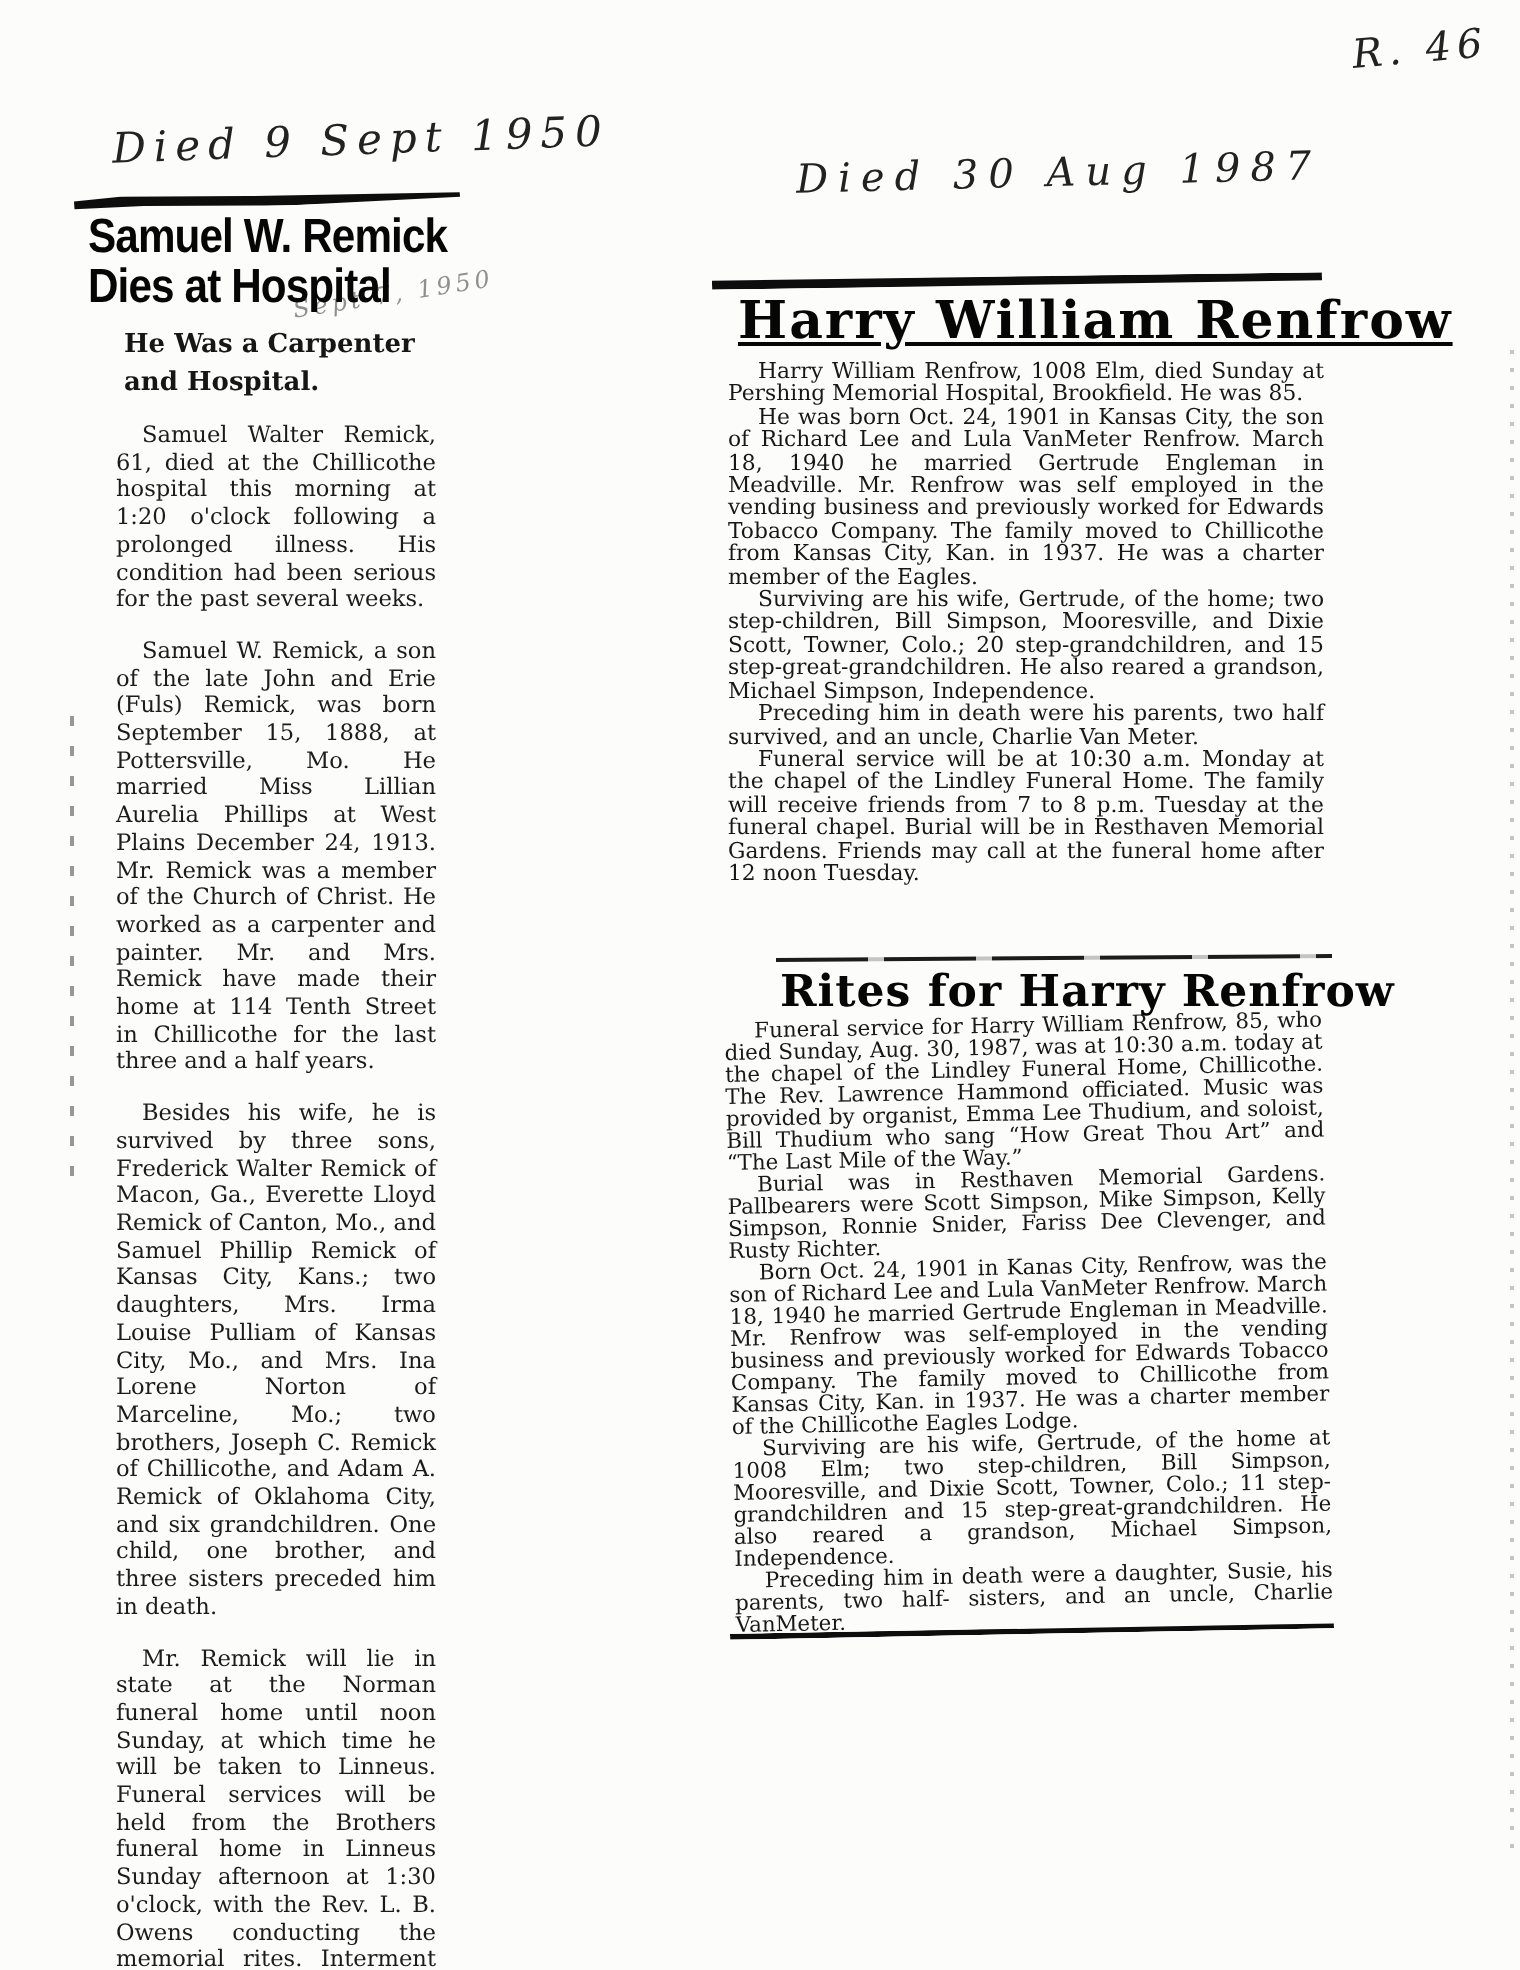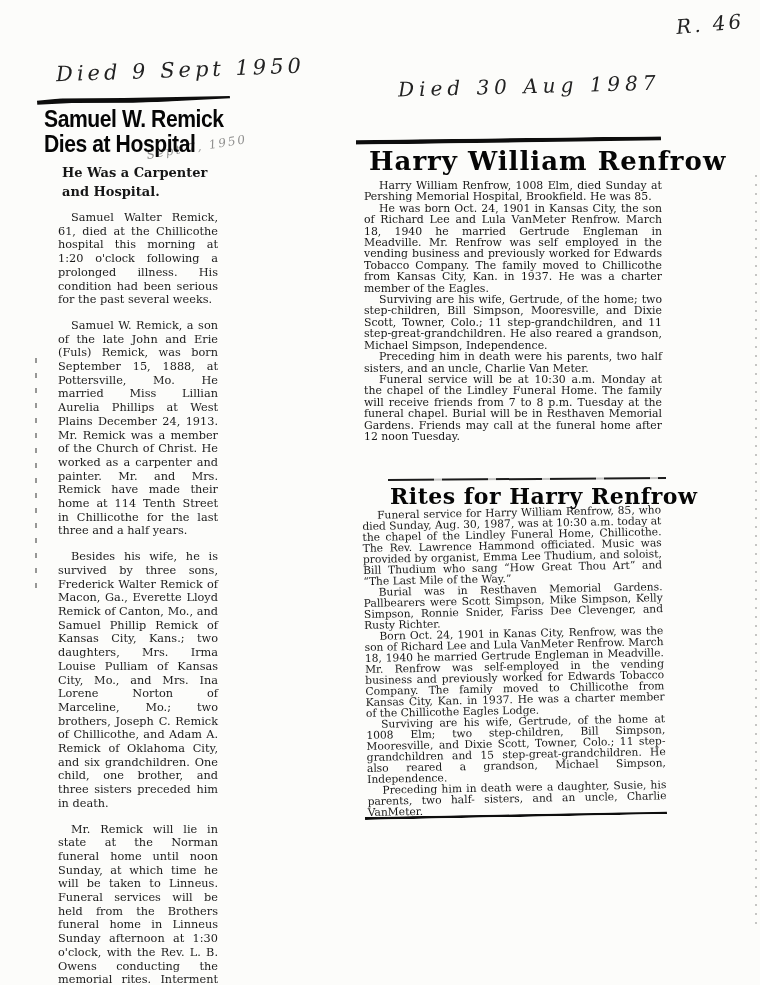--- a/index.html
+++ b/index.html
@@ -73,21 +73,21 @@
     position:absolute; left:46px; top:199px; width:184px;
     font-size:11.3px; line-height:13.7px;
     text-align:justify; color:#1b1b1b;
   }
   .remick-body p { margin:12px; text-indent:13px; }
 
   
   .renfrow-headline {
     position:absolute; left:369px; top:146px;
     font-weight:bold; font-size:26px; letter-spacing:1px;
-    color:#060606; white-space:nowrap;
+    color:#060606; white-space:nowrap;text-decoration:underline;
   }
   .renfrow-body {
     position:absolute; left:364px; top:180px; width:298px;
     font-size:10.9px; line-height:11.4px;
     text-align:justify; color:#171717;
   }
   .renfrow-body p { margin:0; text-indent:15px; }
 
   
   .rites-headline {
@@ -128,22 +128,22 @@
   <p>Samuel W. Remick, a son of the late John and Erie (Fuls) Remick, was born September 15, 1888, at Pottersville, Mo. He married Miss Lillian Aurelia Phillips at West Plains December 24, 1913. Mr. Remick was a member of the Church of Christ. He worked as a carpenter and painter. Mr. and Mrs. Remick have made their home at 114 Tenth Street in Chillicothe for the last three and a half years.</p>
   <p>Besides his wife, he is survived by three sons, Frederick Walter Remick of Macon, Ga., Everette Lloyd Remick of Canton, Mo., and Samuel Phillip Remick of Kansas City, Kans.; two daughters, Mrs. Irma Louise Pulliam of Kansas City, Mo., and Mrs. Ina Lorene Norton of Marceline, Mo.; two brothers, Joseph C. Remick of Chillicothe, and Adam A. Remick of Oklahoma City, and six grandchildren. One child, one brother, and three sisters preceded him in death.</p>
   <p>Mr. Remick will lie in state at the Norman funeral home until noon Sunday, at which time he will be taken to Linneus. Funeral services will be held from the Brothers funeral home in Linneus Sunday afternoon at 1:30 o'clock, with the Rev. L. B. Owens conducting the memorial rites. Interment will be made in the I. O. O. F. cemetery at Linneus.</p>
 </div>
 
 <div class="rule renfrow-top-rule"></div>
 <div class="renfrow-headline">Harry William Renfrow</div>
 <div class="renfrow-body">
   <p>Harry William Renfrow, 1008 Elm, died Sunday at Pershing Memorial Hospital, Brookfield. He was 85.</p>
   <p>He was born Oct. 24, 1901 in Kansas City, the son of Richard Lee and Lula VanMeter Renfrow. March 18, 1940 he married Gertrude Engleman in Meadville. Mr. Renfrow was self employed in the vending business and previously worked for Edwards Tobacco Company. The family moved to Chillicothe from Kansas City, Kan. in 1937. He was a charter member of the Eagles.</p>
-  <p>Surviving are his wife, Gertrude, of the home; two step-children, Bill Simpson, Mooresville, and Dixie Scott, Towner, Colo.; 11 step-grandchildren, and 11 step-great-grandchildren. He also reared a grandson, Michael Simpson, Independence.</p>
-  <p>Preceding him in death were his parents, two half sisters, and an uncle, Charlie Van Meter.</p>
+  <p>Surviving are his wife, Gertrude, of the home; two step-children, Bill Simpson, Mooresville, and Dixie Scott, Towner, Colo.; 20 step-grandchildren, and 15 step-great-grandchildren. He also reared a grandson, Michael Simpson, Independence.</p>
+  <p>Preceding him in death were his parents, two half survived, and an uncle, Charlie Van Meter.</p>
   <p>Funeral service will be at 10:30 a.m. Monday at the chapel of the Lindley Funeral Home. The family will receive friends from 7 to 8 p.m. Tuesday at the funeral chapel. Burial will be in Resthaven Memorial Gardens. Friends may call at the funeral home after 12 noon Tuesday.</p>
 </div>
 
 <div class="rule rites-top-rule"></div>
 <div class="rites-headline">Rites for Harry Renfrow</div>
 <div class="rites-body">
   <p>Funeral service for Harry William Renfrow, 85, who died Sunday, Aug. 30, 1987, was at 10:30 a.m. today at the chapel of the Lindley Funeral Home, Chillicothe. The Rev. Lawrence Hammond officiated. Music was provided by organist, Emma Lee Thudium, and soloist, Bill Thudium who sang “How Great Thou Art” and “The Last Mile of the Way.”</p>
   <p>Burial was in Resthaven Memorial Gardens. Pallbearers were Scott Simpson, Mike Simpson, Kelly Simpson, Ronnie Snider, Fariss Dee Clevenger, and Rusty Richter.</p>
   <p>Born Oct. 24, 1901 in Kanas City, Renfrow, was the son of Richard Lee and Lula VanMeter Renfrow. March 18, 1940 he married Gertrude Engleman in Meadville. Mr. Renfrow was self-employed in the vending business and previously worked for Edwards Tobacco Company. The family moved to Chillicothe from Kansas City, Kan. in 1937. He was a charter member of the Chillicothe Eagles Lodge.</p>
   <p>Surviving are his wife, Gertrude, of the home at 1008 Elm; two step-children, Bill Simpson, Mooresville, and Dixie Scott, Towner, Colo.; 11 step-grandchildren and 15 step-great-grandchildren. He also reared a grandson, Michael Simpson, Independence.</p>

